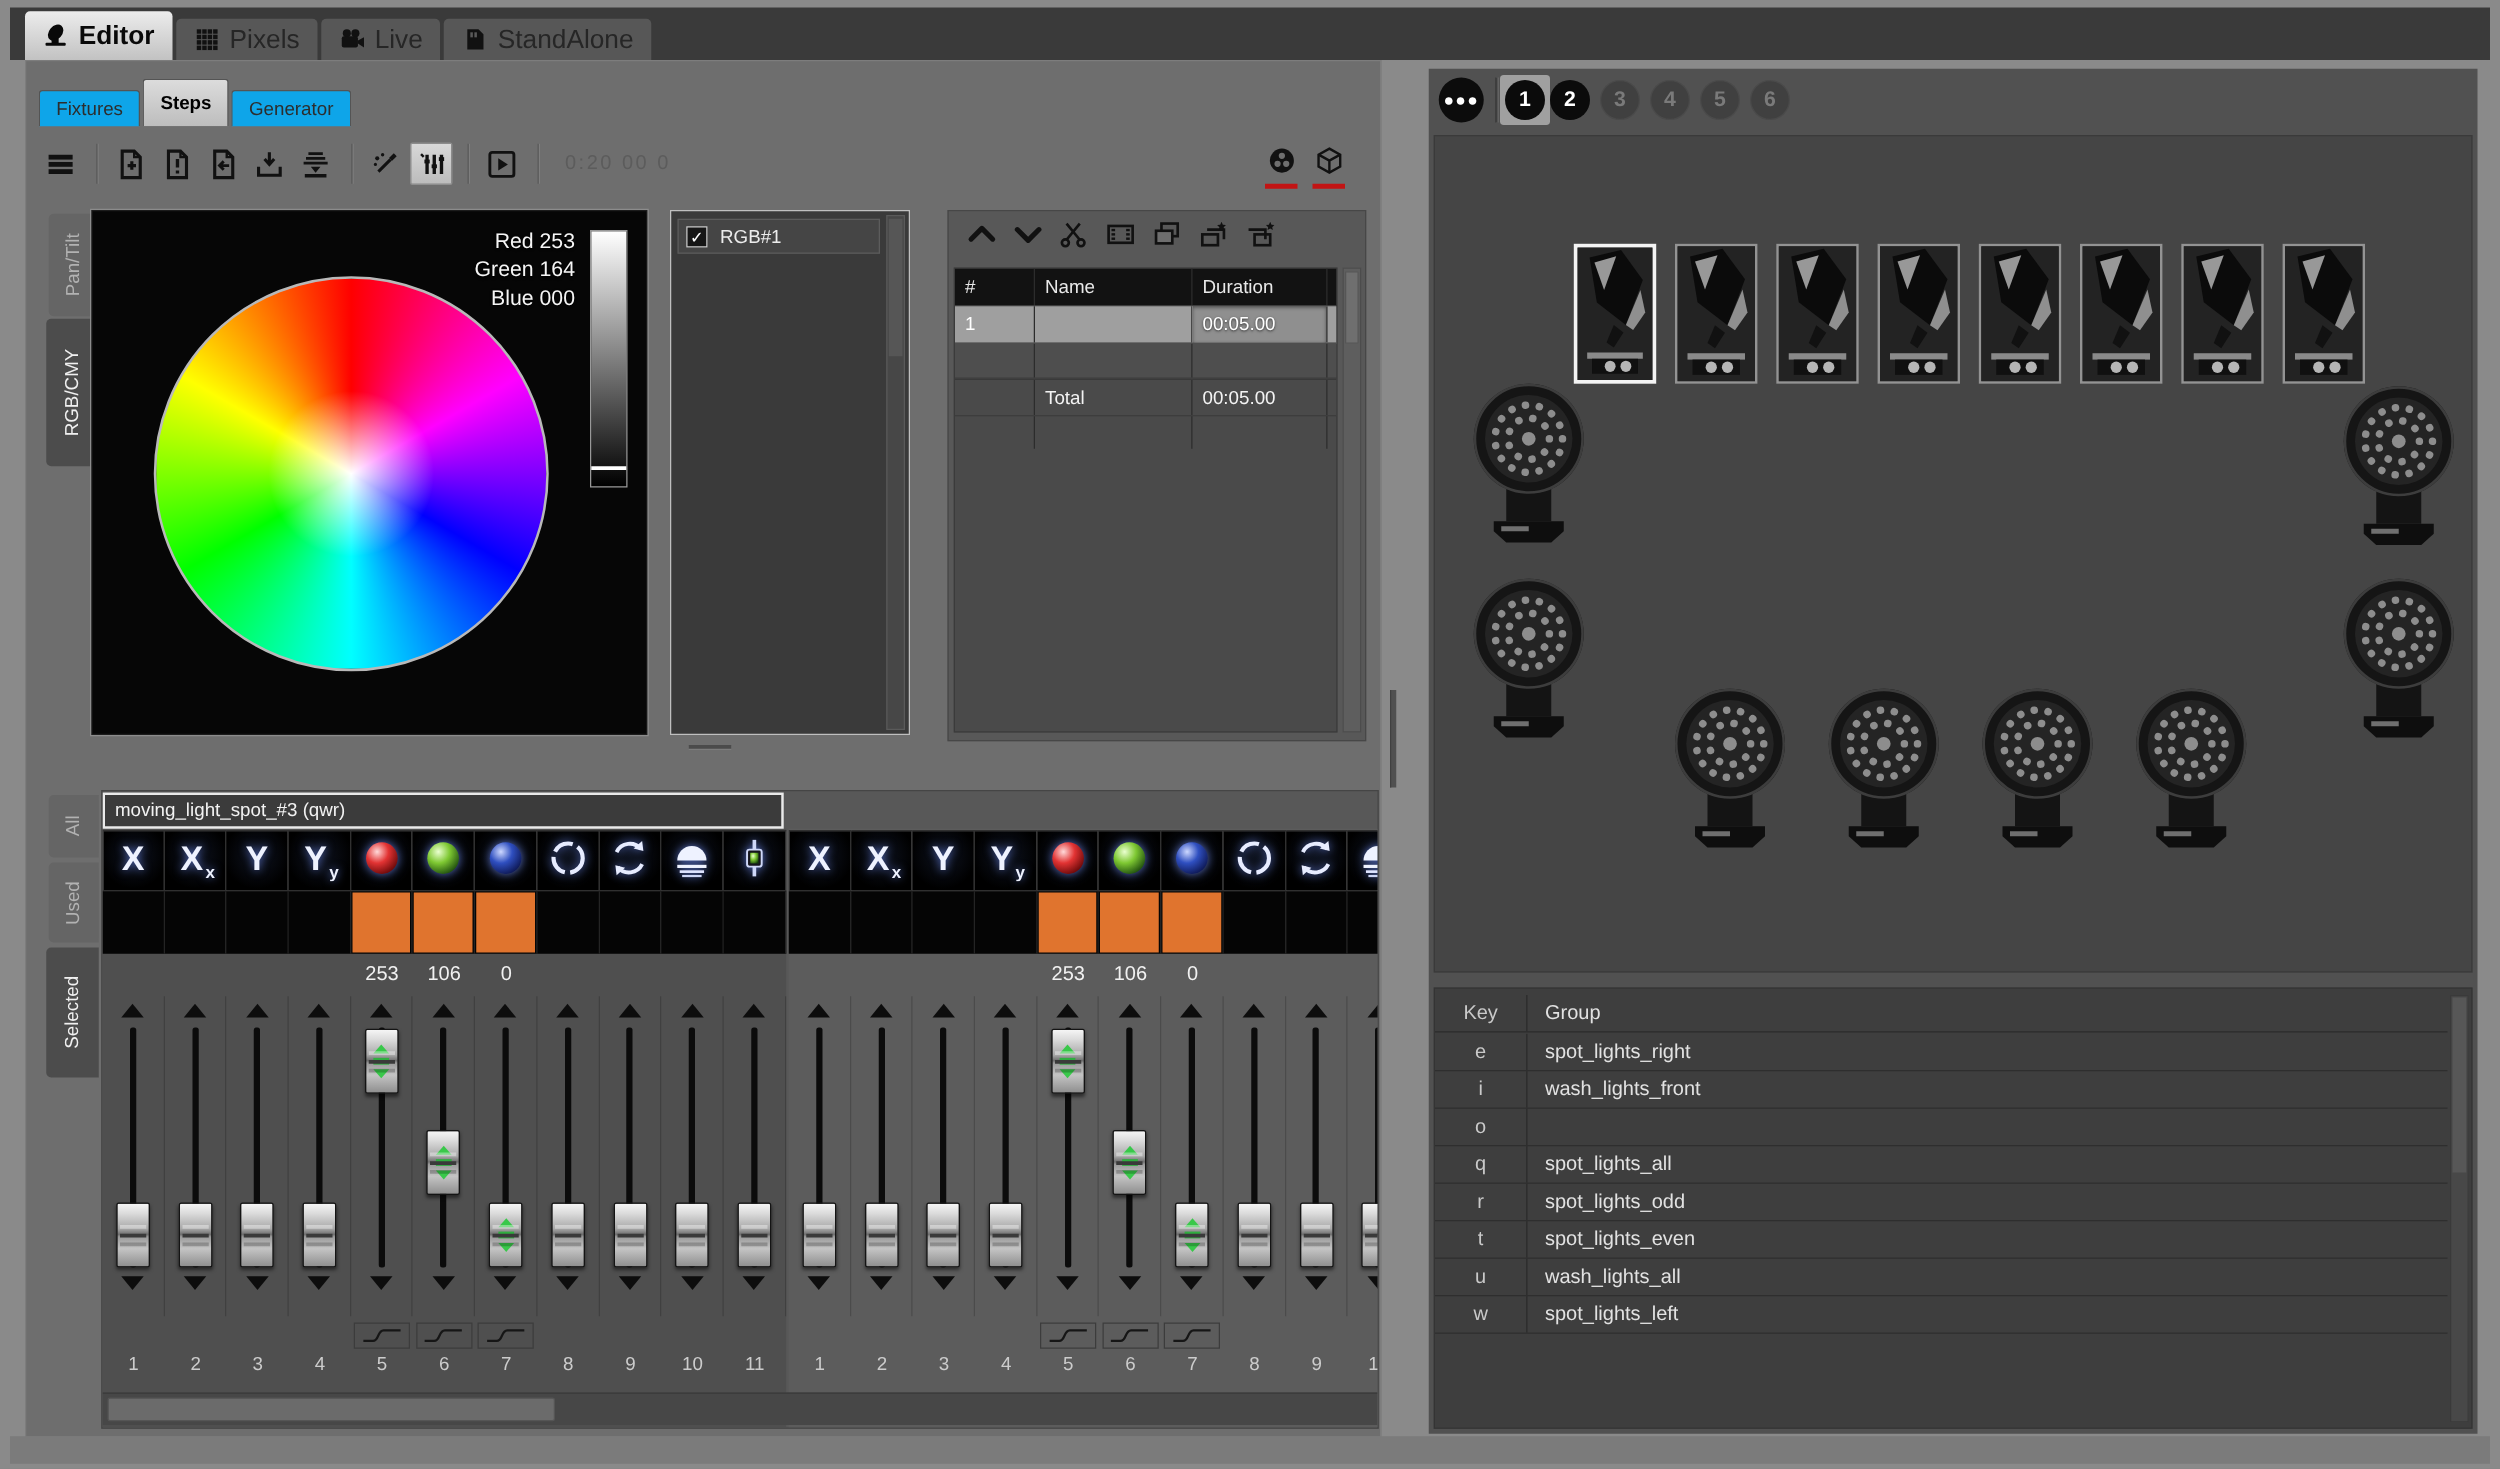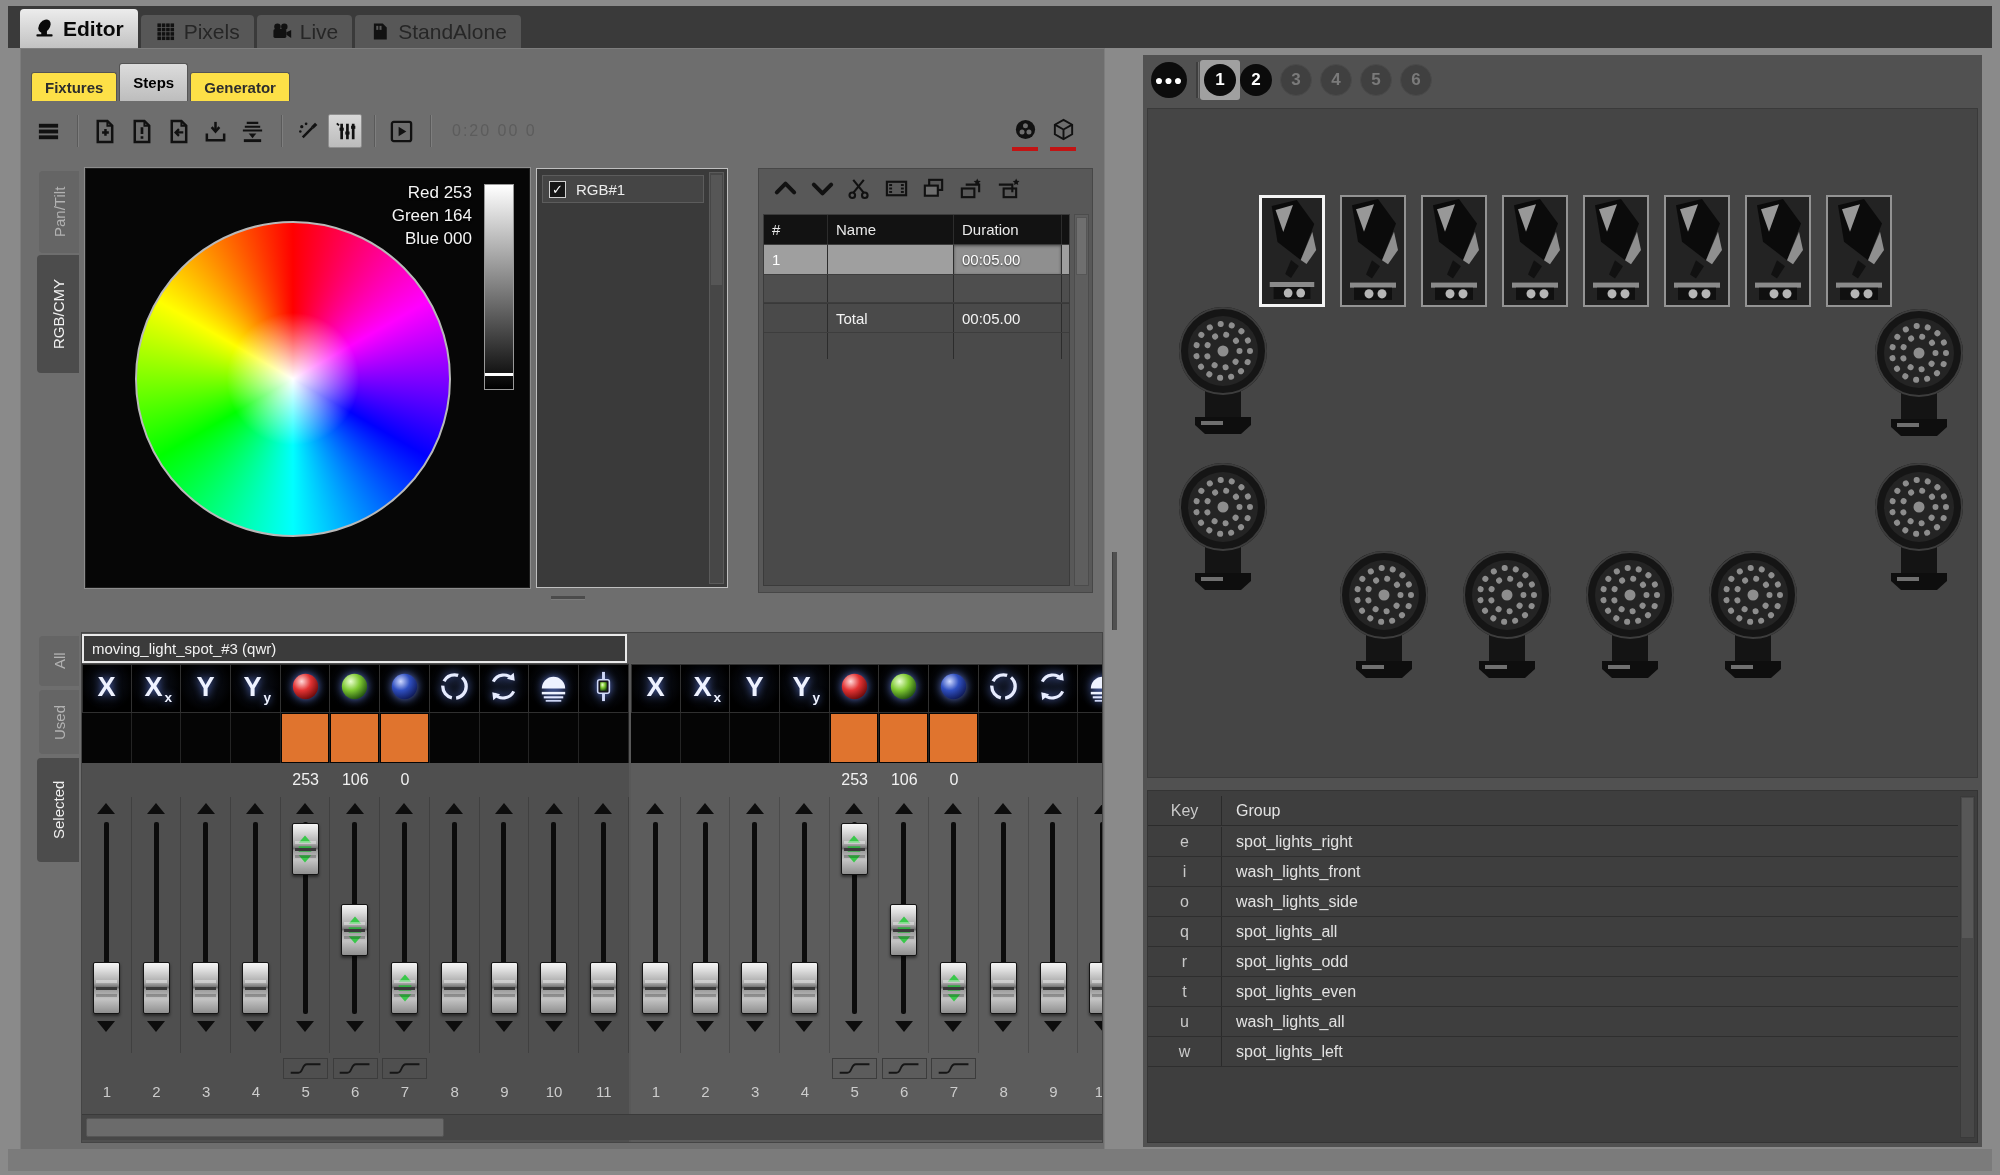--- a/index.html
+++ b/index.html
@@ -9,39 +9,39 @@
   .titlebar{position:absolute;left:8px;top:6px;right:8px;height:42px;background:#3a3a3a;
     display:flex;align-items:flex-end;padding-left:12px;}
   .tb-tab{height:33px;display:flex;align-items:center;gap:8px;padding:0 14px;margin-right:3px;
     background:#575757;color:#262626;font-size:21px;border-radius:4px 4px 0 0;cursor:default;}
   .tb-tab.active{height:39px;background:linear-gradient(#ececec,#c2c2c2);color:#090909;font-weight:bold;}
   .tb-icon svg{width:21px;height:21px;display:block;}
   
   .lw{position:absolute;left:20px;top:48px;width:1085px;height:1102px;background:#6e6e6e;
     border:1px solid #7d7d7d;}
   .subtabs{position:absolute;left:10px;top:14px;height:38px;display:flex;align-items:flex-end;}
-  .sub-tab{height:29px;padding:0 13px;background:#fde047;color:#2d2d2d;font-size:15px;display:flex;
-    align-items:center;border:1px solid #545454;border-bottom:none;border-radius:3px 3px 0 0;margin-right:2px;font-weight:bold;}
+  .sub-tab{height:29px;padding:0 13px;background:#0ea5e9;color:#2d2d2d;font-size:15px;display:flex;
+    align-items:center;border:1px solid #545454;border-bottom:none;border-radius:3px 3px 0 0;margin-right:2px;}
   .sub-tab.active{height:38px;background:linear-gradient(#dcdcdc,#bdbdbd);color:#000;font-weight:bold;}
   .toolbar{position:absolute;left:10px;top:62px;right:10px;height:40px;display:flex;align-items:center;}
   .tool-btn{width:34px;height:34px;display:flex;align-items:center;justify-content:center;margin-right:3px;}
   .tool-btn svg{width:25px;height:25px;display:block;}
   .tool-btn.selected{background:linear-gradient(#d8d8d8,#bcbcbc);border:1px solid #8e8e8e;border-radius:2px;}
   .tool-sep{width:1px;height:32px;background:#5a5a5a;box-shadow:1px 0 0 #7e7e7e;margin:0 9px;}
   .time{color:#5c5c5c;font-size:16px;letter-spacing:2px;margin-left:12px;}
   .tool-right{position:absolute;right:14px;top:0;height:40px;display:flex;align-items:center;gap:4px;}
   .flag-btn{position:relative;width:34px;height:30px;display:flex;align-items:center;justify-content:center;}
   .flag-btn svg{width:25px;height:25px;}
   .flag-btn::after{content:"";position:absolute;left:4px;right:4px;bottom:-5px;height:4px;background:#c21414;}
   
   .vtab{position:absolute;writing-mode:vertical-rl;transform:rotate(180deg);display:flex;align-items:center;
     justify-content:center;background:#656565;color:#b2b2b2;font-size:15px;border-radius:0 4px 4px 0;}
   .vtab.sel{background:#4c4c4c;color:#f0f0f0;}
   
-  .color-panel{position:absolute;left:64px;top:119px;width:445px;height:420px;background:#060606;
+  .color-panel{position:absolute;left:52px;top:119px;width:445px;height:420px;background:#060606;
     border:1px solid #1c1c1c;outline:1px solid #8c8c8c;}
   .wheel{position:absolute;left:49px;top:52px;width:316px;height:316px;border-radius:50%;
     border:2px solid #b9b9b9;
     background:radial-gradient(circle at 50% 50%, #ffffff 0%, rgba(255,255,255,0) 30%),
       conic-gradient(#f00,#f0f,#00f,#0ff,#0f0,#ff0,#f00);}
   .gray-bar{position:absolute;left:398px;top:15px;width:30px;height:206px;
     background:linear-gradient(#fff,#000);border:1px solid #999;}
   .gray-ind{position:absolute;left:0;right:0;top:92%;height:3px;background:#fff;}
   .readout{position:absolute;right:57px;top:12px;text-align:right;color:#f5f5f5;font-size:17px;
     line-height:23px;text-shadow:0 1px 2px #000;}
@@ -1174,21 +1174,20 @@
         <div class="g-row">
           <div class="g-key">e</div>
           <div class="g-grp">spot_lights_right</div>
         </div>
         <div class="g-row">
           <div class="g-key">i</div>
           <div class="g-grp">wash_lights_front</div>
         </div>
         <div class="g-row">
           <div class="g-key">o</div>
-          <div class="g-grp">wash_lights_side</div>
         </div>
         <div class="g-row">
           <div class="g-key">q</div>
           <div class="g-grp">spot_lights_all</div>
         </div>
         <div class="g-row">
           <div class="g-key">r</div>
           <div class="g-grp">spot_lights_odd</div>
         </div>
         <div class="g-row">

